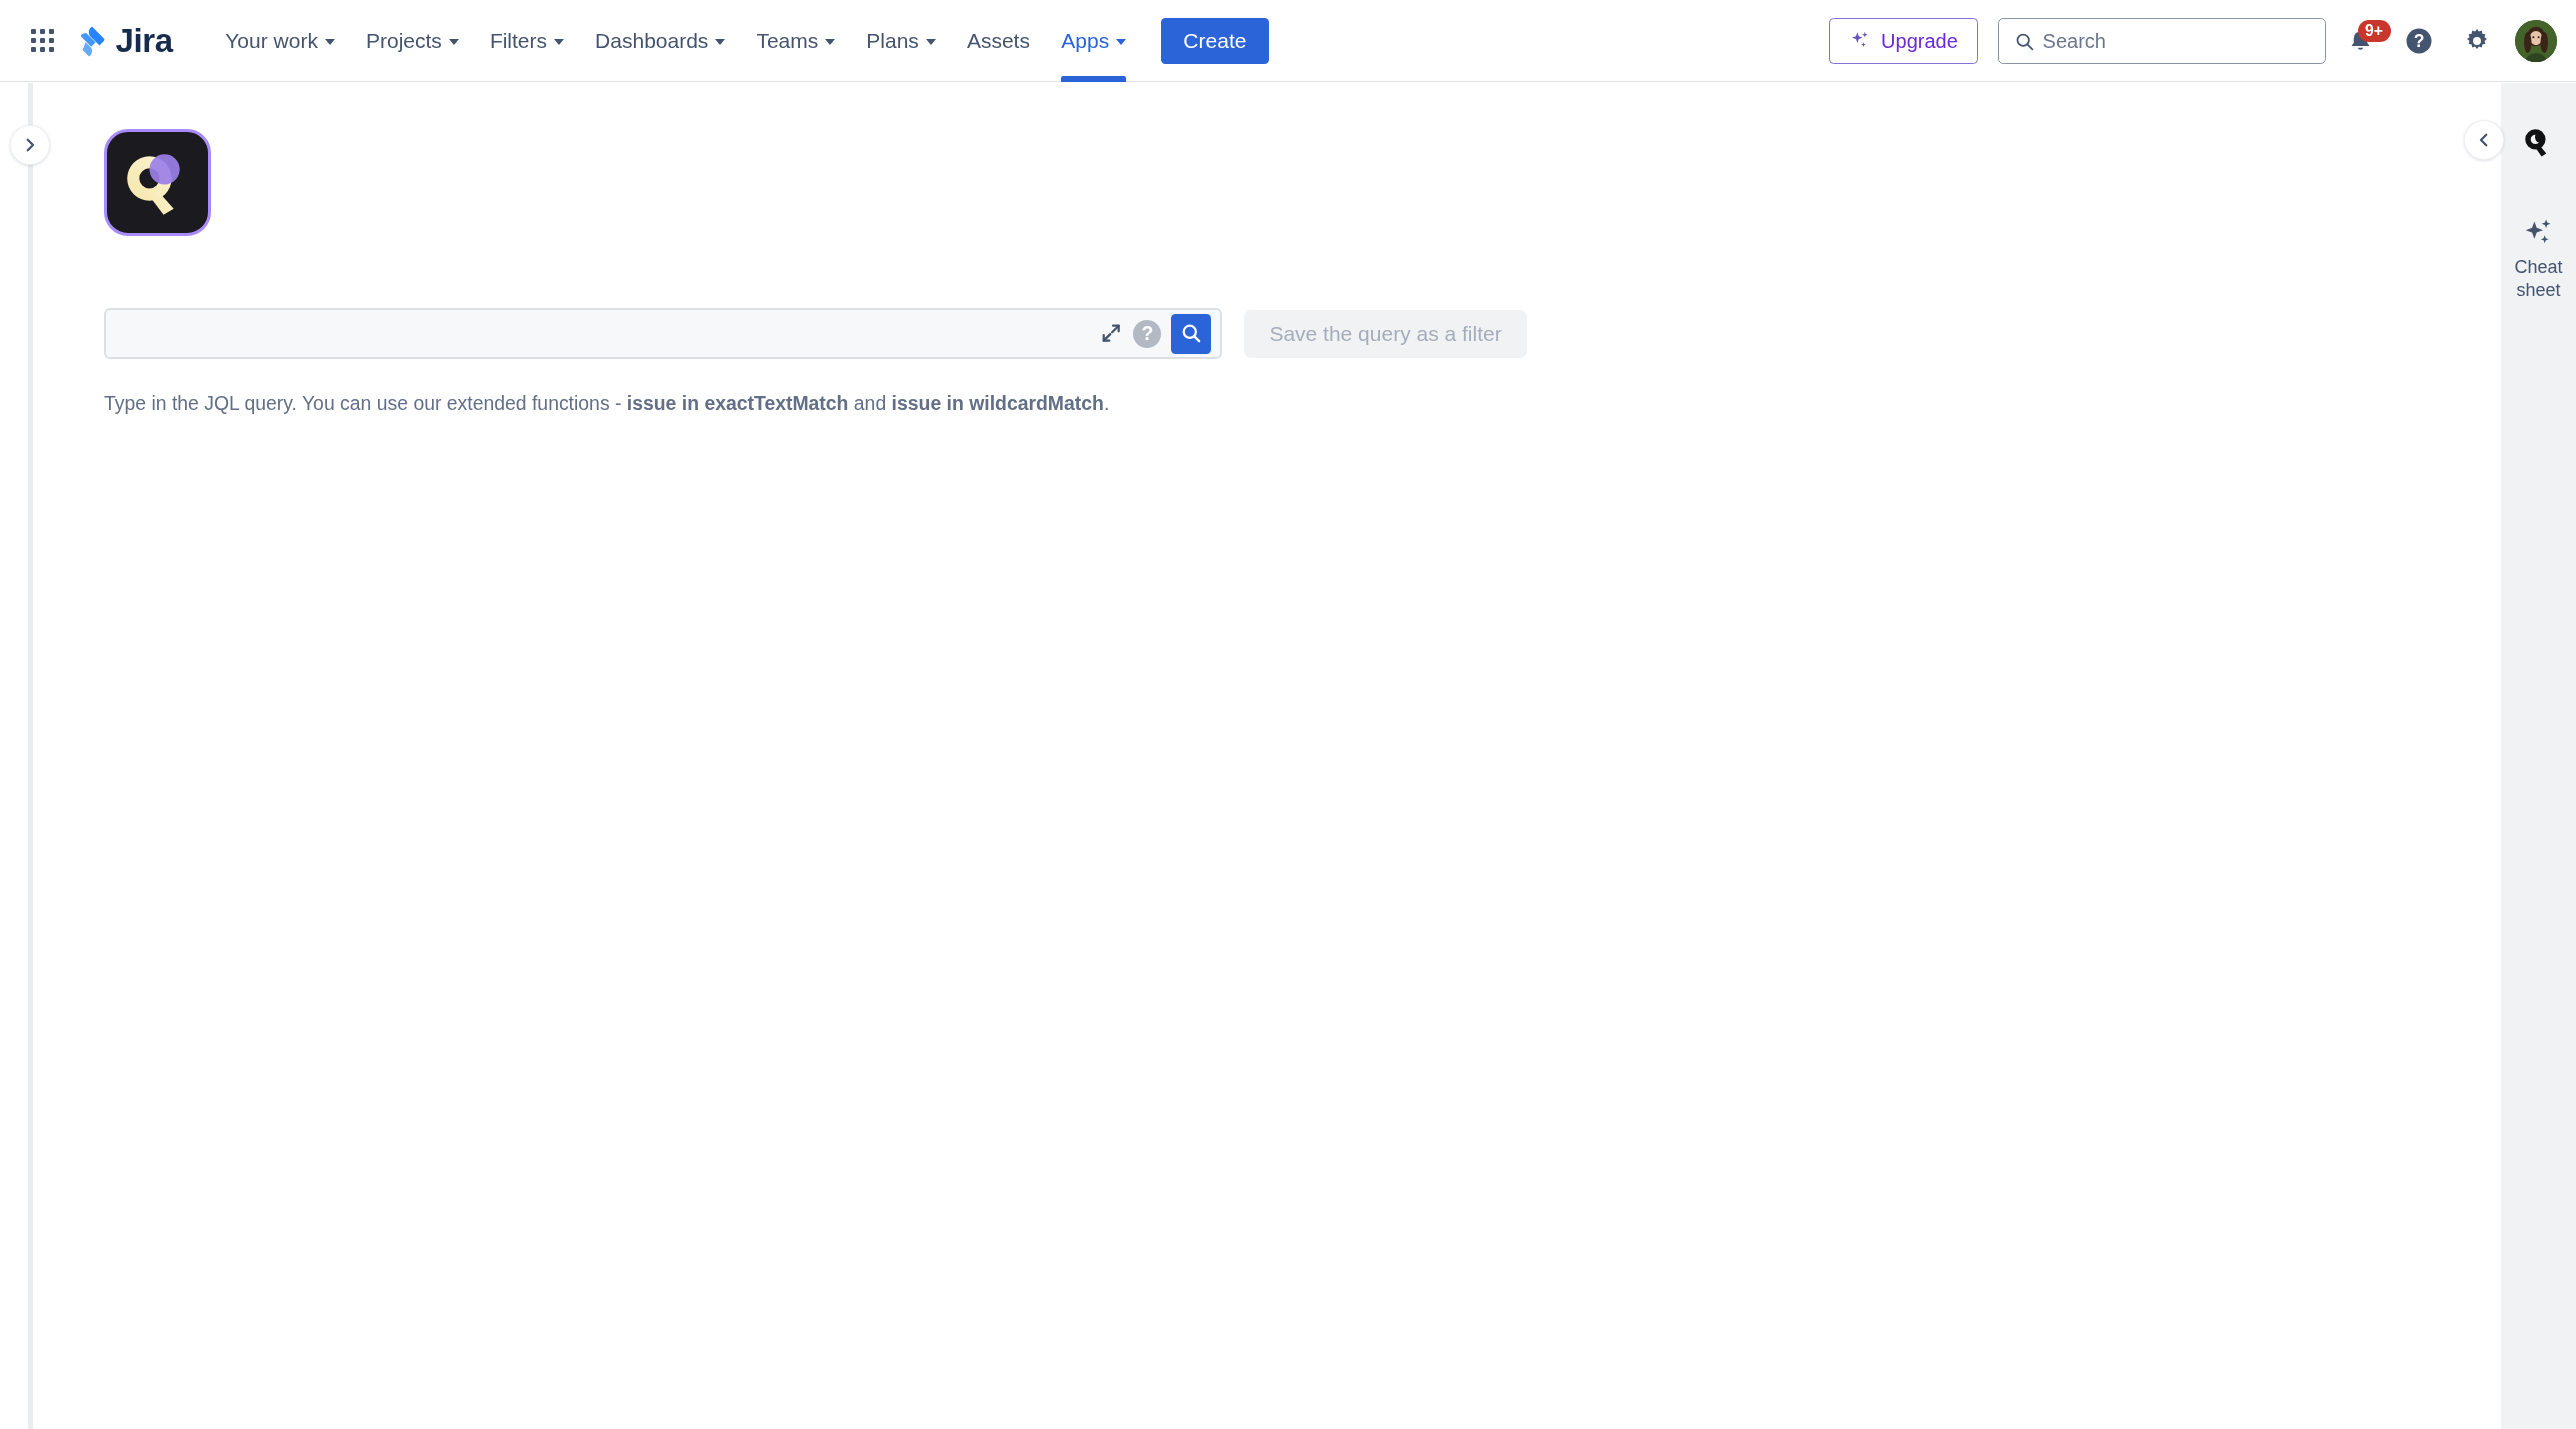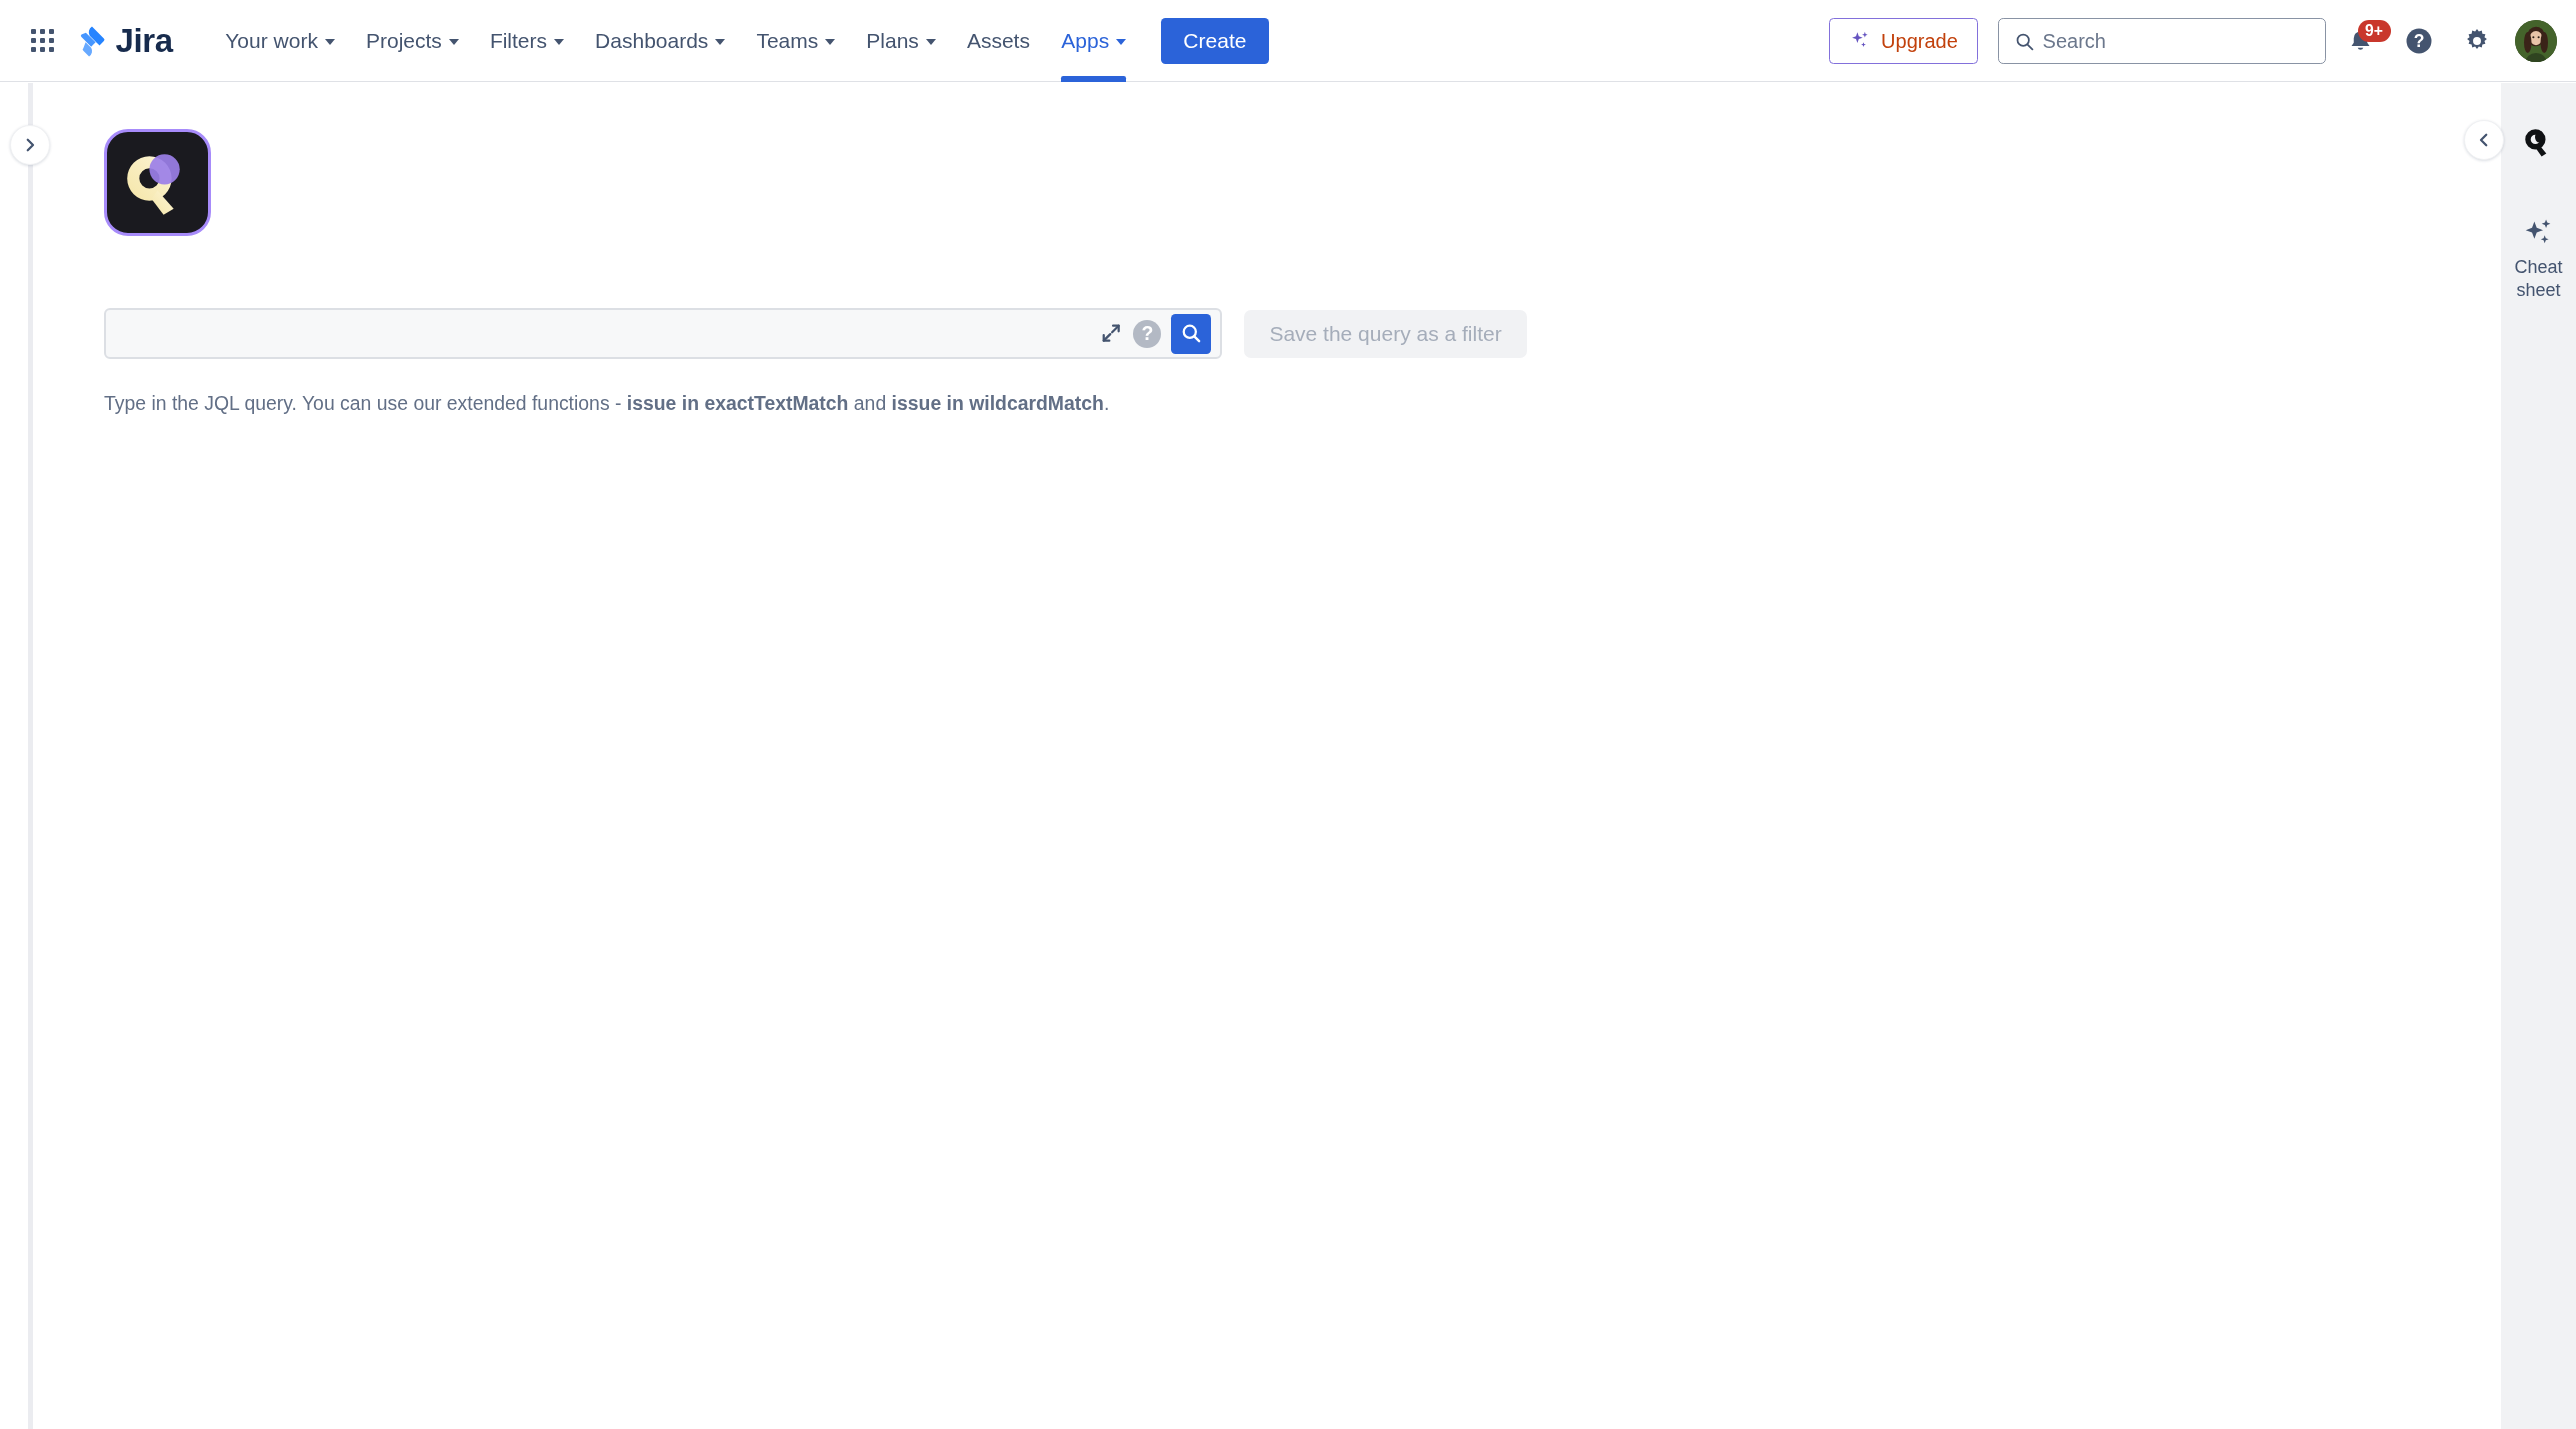--- a/index.html
+++ b/index.html
@@ -61,21 +61,21 @@
   }
 
   .nav-right {
     position: absolute; right: 19.4px; top: 0; height: 82px;
     display: flex; align-items: center; gap: 0;
   }
   .upgrade-btn {
     display: flex; align-items: center; gap: 9.7px;
     height: 46px; padding: 0 19.4px;
     border: 1.5px solid #8270DB; border-radius: 4.5px;
-    background: #fff; color: #c2410c;
+    background: #fff; color: #6d28d9;
     font-size: 20px; font-weight: 500; cursor: pointer;
     font-family: "Liberation Sans", sans-serif;
   }
   .search-box {
     margin-left: 19.4px;
     width: 328px; height: 46px;
     border: 1.5px solid #8993A4; border-radius: 5.2px;
     display: flex; align-items: center; gap: 8px;
     padding: 0 15px; background: #fff; cursor: text;
   }

